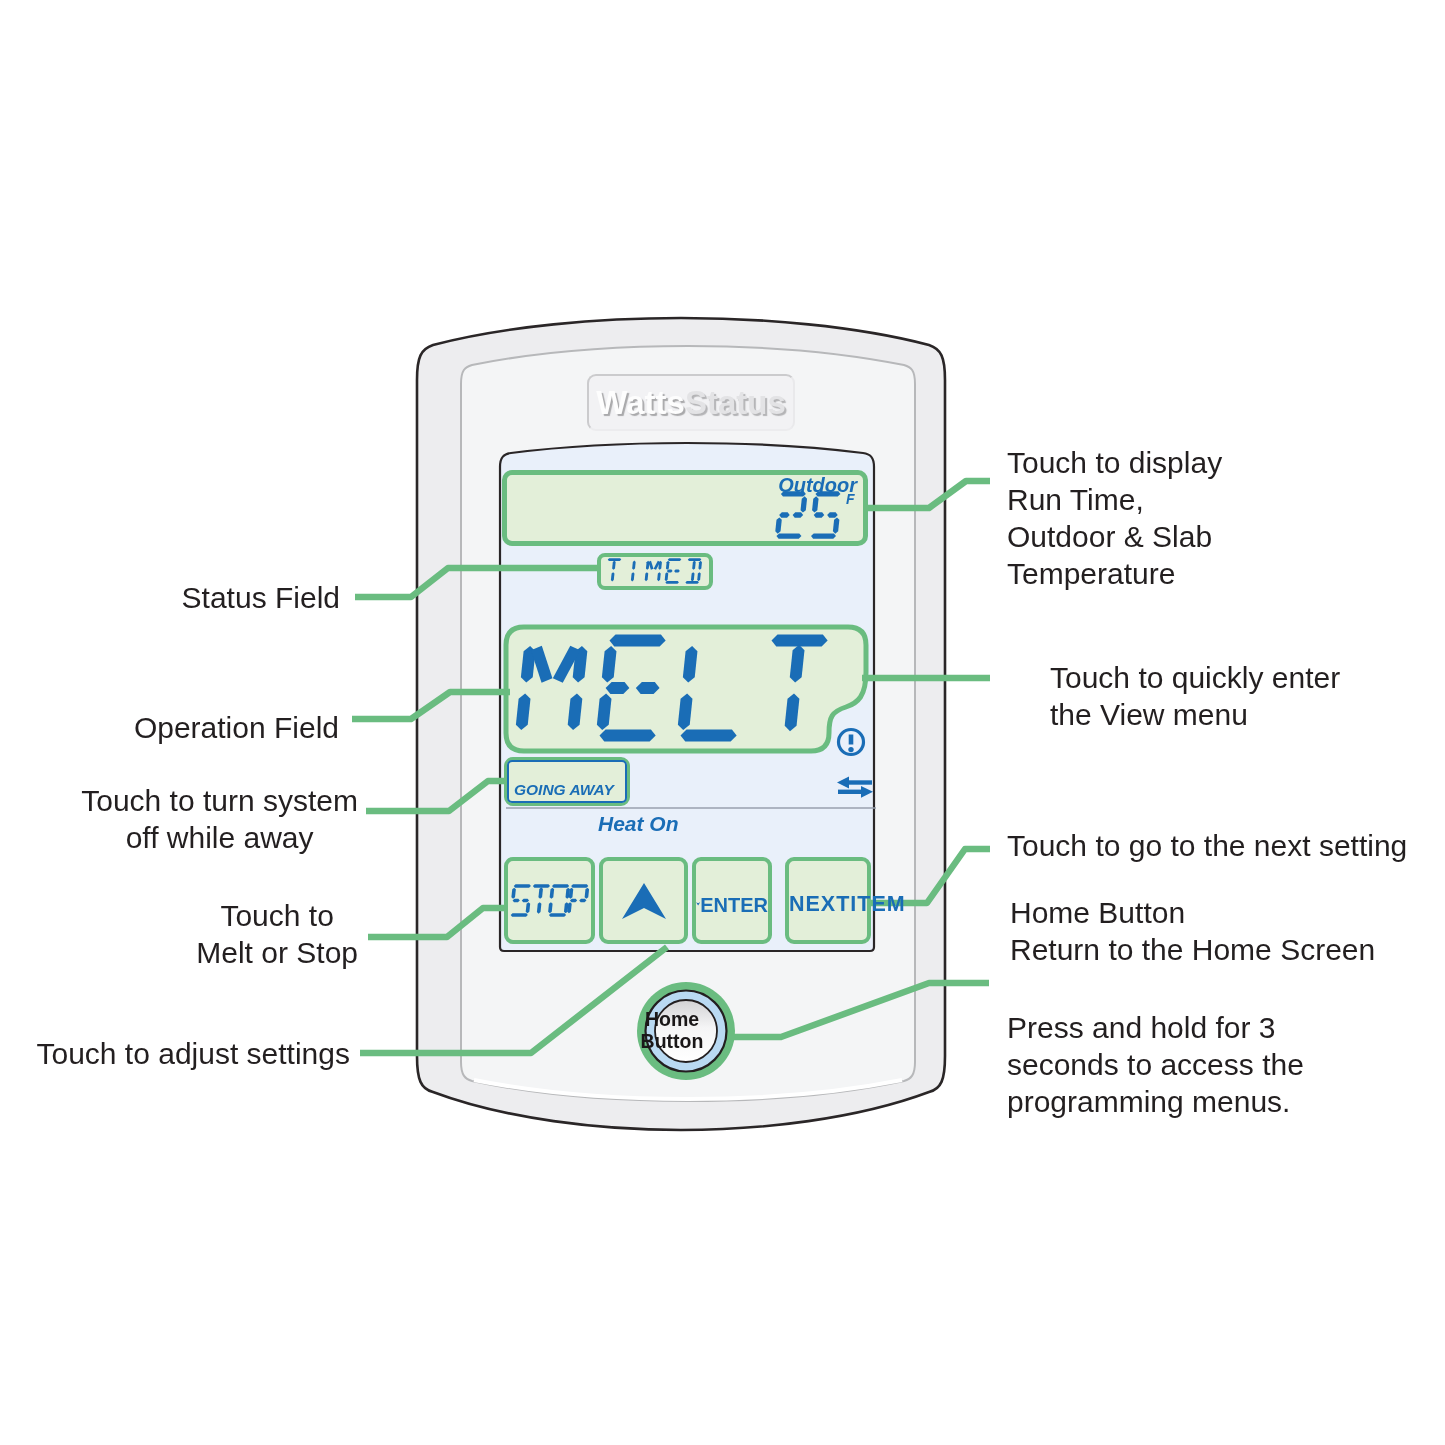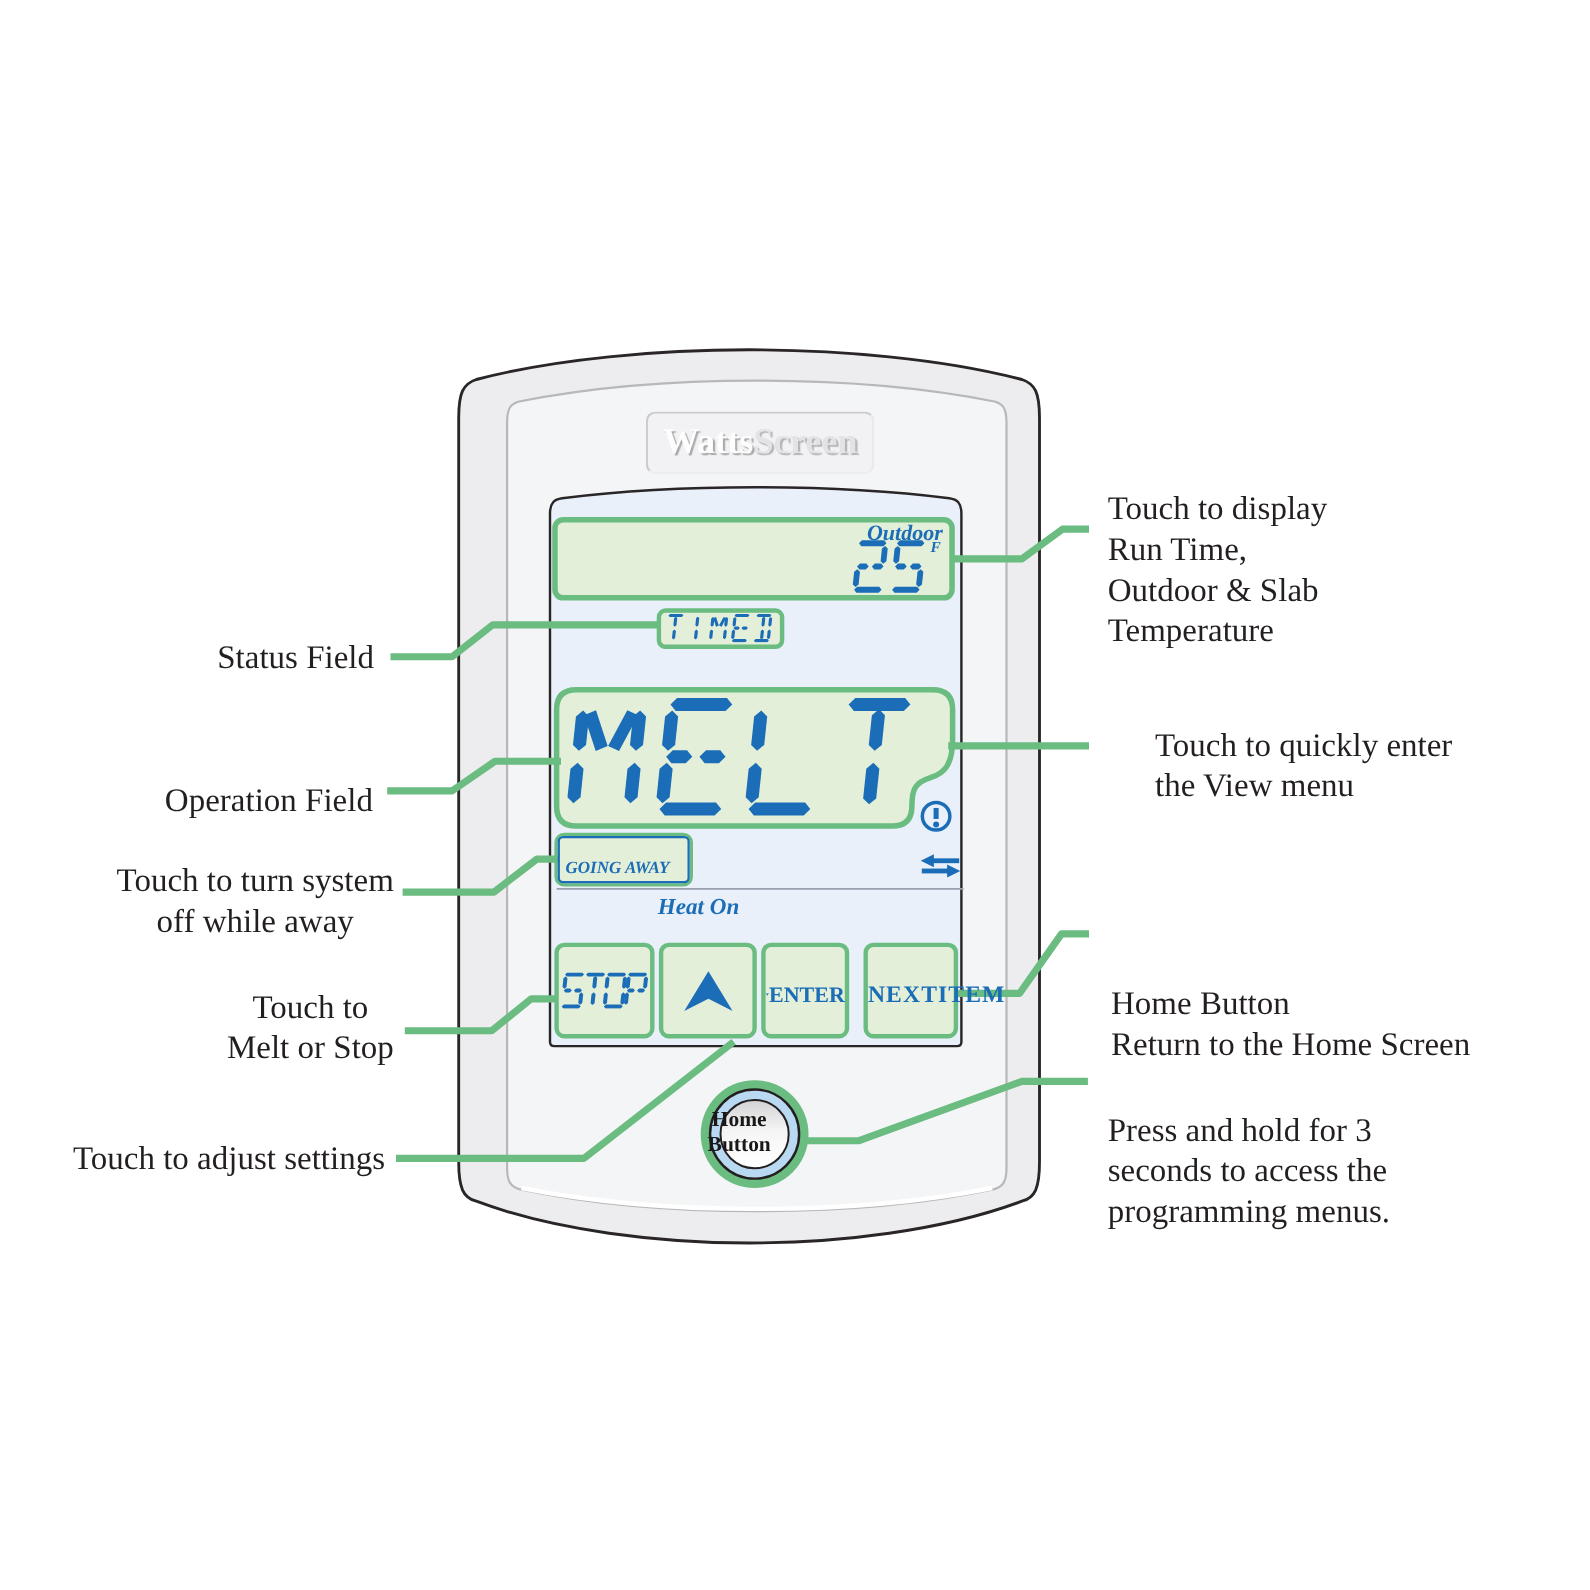--- a/index.html
+++ b/index.html
@@ -1,17 +1,17 @@
 <!DOCTYPE html>
 <html><head>
 <meta charset="utf-8">
 <style>
   html,body{margin:0;padding:0;background:#ffffff;}
   #stage{position:relative;width:1445px;height:1445px;background:#ffffff;overflow:hidden;
-         font-family:Liberation Serif, serif;}
+         font-family:Liberation Sans, sans-serif;}
   .abs{position:absolute;}
   svg{display:block;}
   
   .lbl{position:absolute;color:#231f20;font-size:30px;line-height:37px;white-space:nowrap;}
   .lbl.r{text-align:center;}
   
   .lcdbox{position:absolute;background:#e3efd9;border:5px solid #6abc80;border-radius:10px;box-sizing:border-box;}
   .key{position:absolute;background:#e3efd9;border:4px solid #6abc80;border-radius:9px;box-sizing:border-box;
        display:flex;align-items:center;justify-content:center;}
   .blue{color:#1a6db6;}
@@ -88,21 +88,21 @@
       <polyline points="599,568 448,568 411,597 355,597"></polyline>
       <polyline points="510,692 450,692 411,719 352,719"></polyline>
       <polyline points="508,781 488,781 449,811 366,811"></polyline>
       <polyline points="508,908 483,908 447,937 368,937"></polyline>
       <polyline points="667,947 531,1053 360,1053"></polyline>
     </g>
   </svg>
 
   <div class="plate">
     <span class="w">Watts</span>
-      <span class="rdt">Screen</span>
+      <span class="rdt">Status</span>
   </div>
 
   <div class="lcdbox" style="left:502px;top:470px;width:366px;height:76px;"></div>
   <div class="abs blue bi" style="left:757px;top:474px;width:100px;font-size:20px;text-align:right;">Outdoor</div>
   <div class="seg" style="left:774px;top:491px;">
       <svg width="70.1" height="48" viewBox="0 0 146 100">
         <g transform="translate(11,0) skewX(-6)">
           <polygon points="4,6 9,0.5 51,0.5 56,6 51,11.5 9,11.5" fill="#1a6db6"></polygon>
           <polygon points="54,11 59.5,16 59.5,40 54,45 48.5,40 48.5,16" fill="#1a6db6"></polygon>
           <polygon points="5,50 10,44.5 22,44.5 27,50 22,55.5 10,55.5" fill="#1a6db6"></polygon>
@@ -280,20 +280,23 @@
   <div class="lbl" style="left:1007px;top:444px;">
     <div>Touch to display</div>
     <div>Run Time,</div>
     <div>Outdoor &amp; Slab</div>
     <div>Temperature</div>
   </div>
   <div class="lbl" style="left:1050px;top:659px;">
     <div>Touch to quickly enter</div>
     <div>the View menu</div>
   </div>
+  <div class="lbl" style="left:1007px;top:827px;">
+    <div>Touch to go to the next setting</div>
+  </div>
   <div class="lbl" style="left:1010px;top:894px;">
     <div>Home Button</div>
     <div>Return to the Home Screen</div>
   </div>
   <div class="lbl" style="left:1007px;top:1009px;">
     <div>Press and hold for 3</div>
     <div>seconds to access the</div>
     <div>programming menus.</div>
   </div>
 

